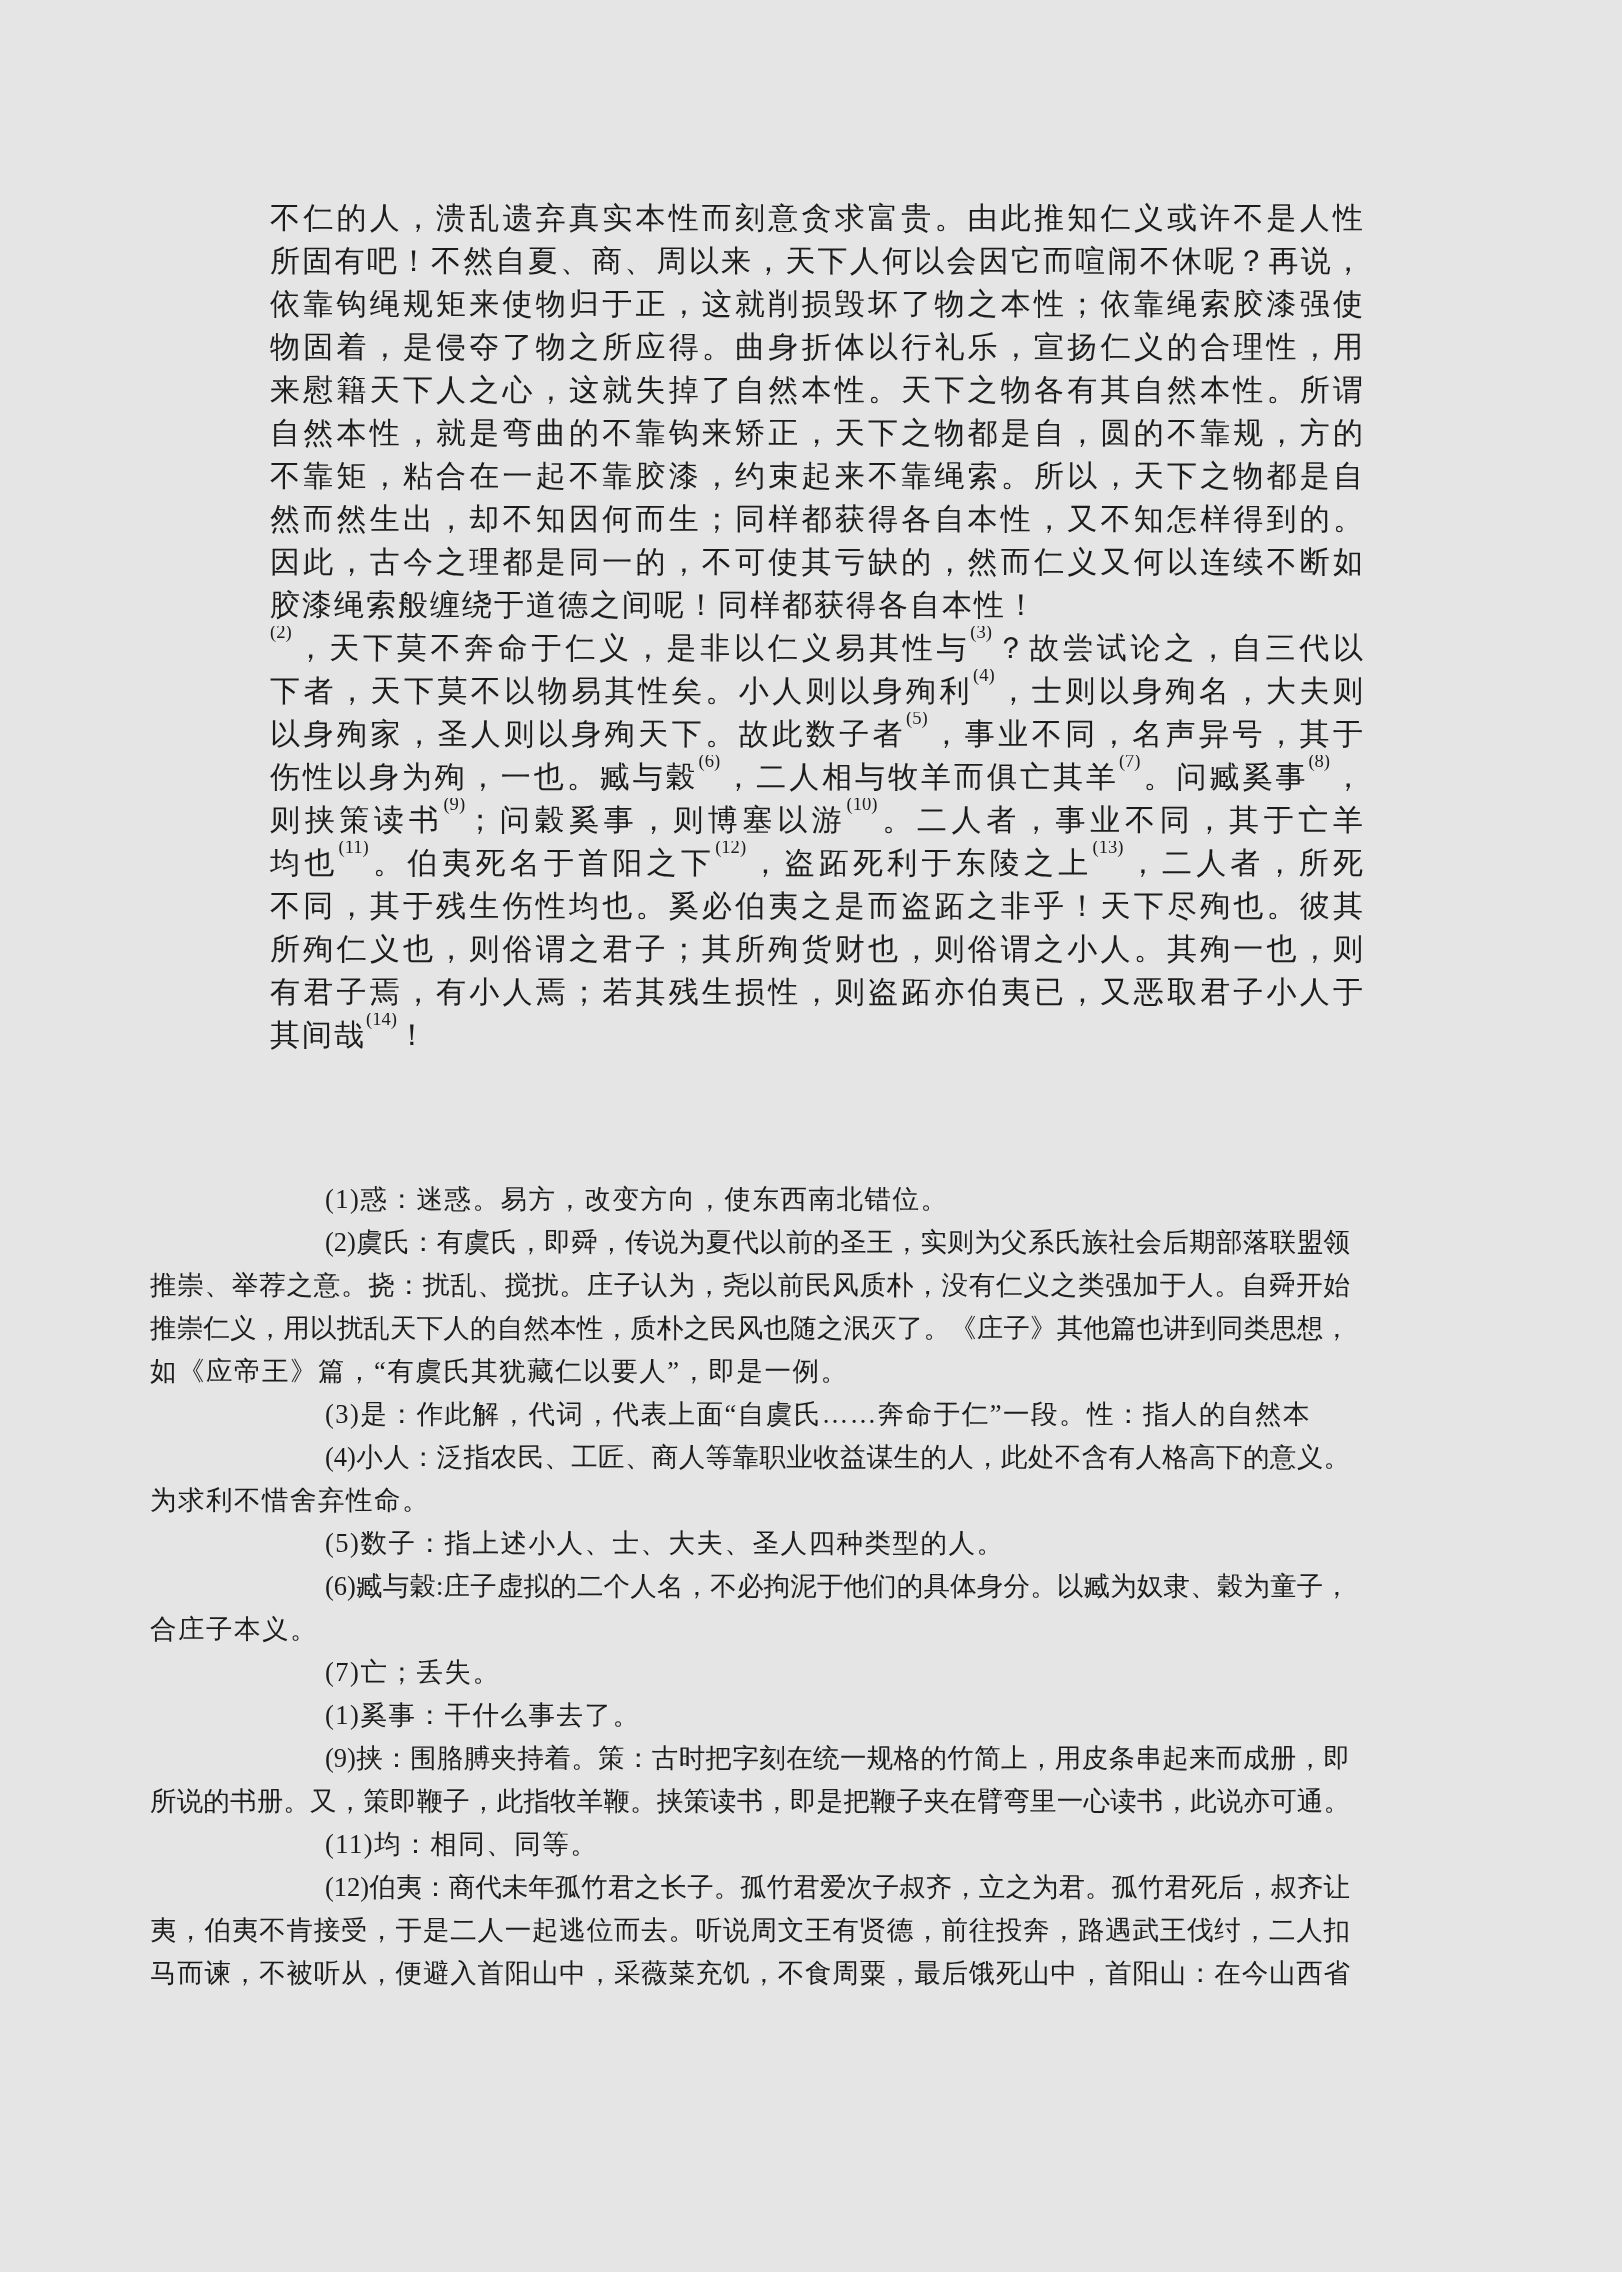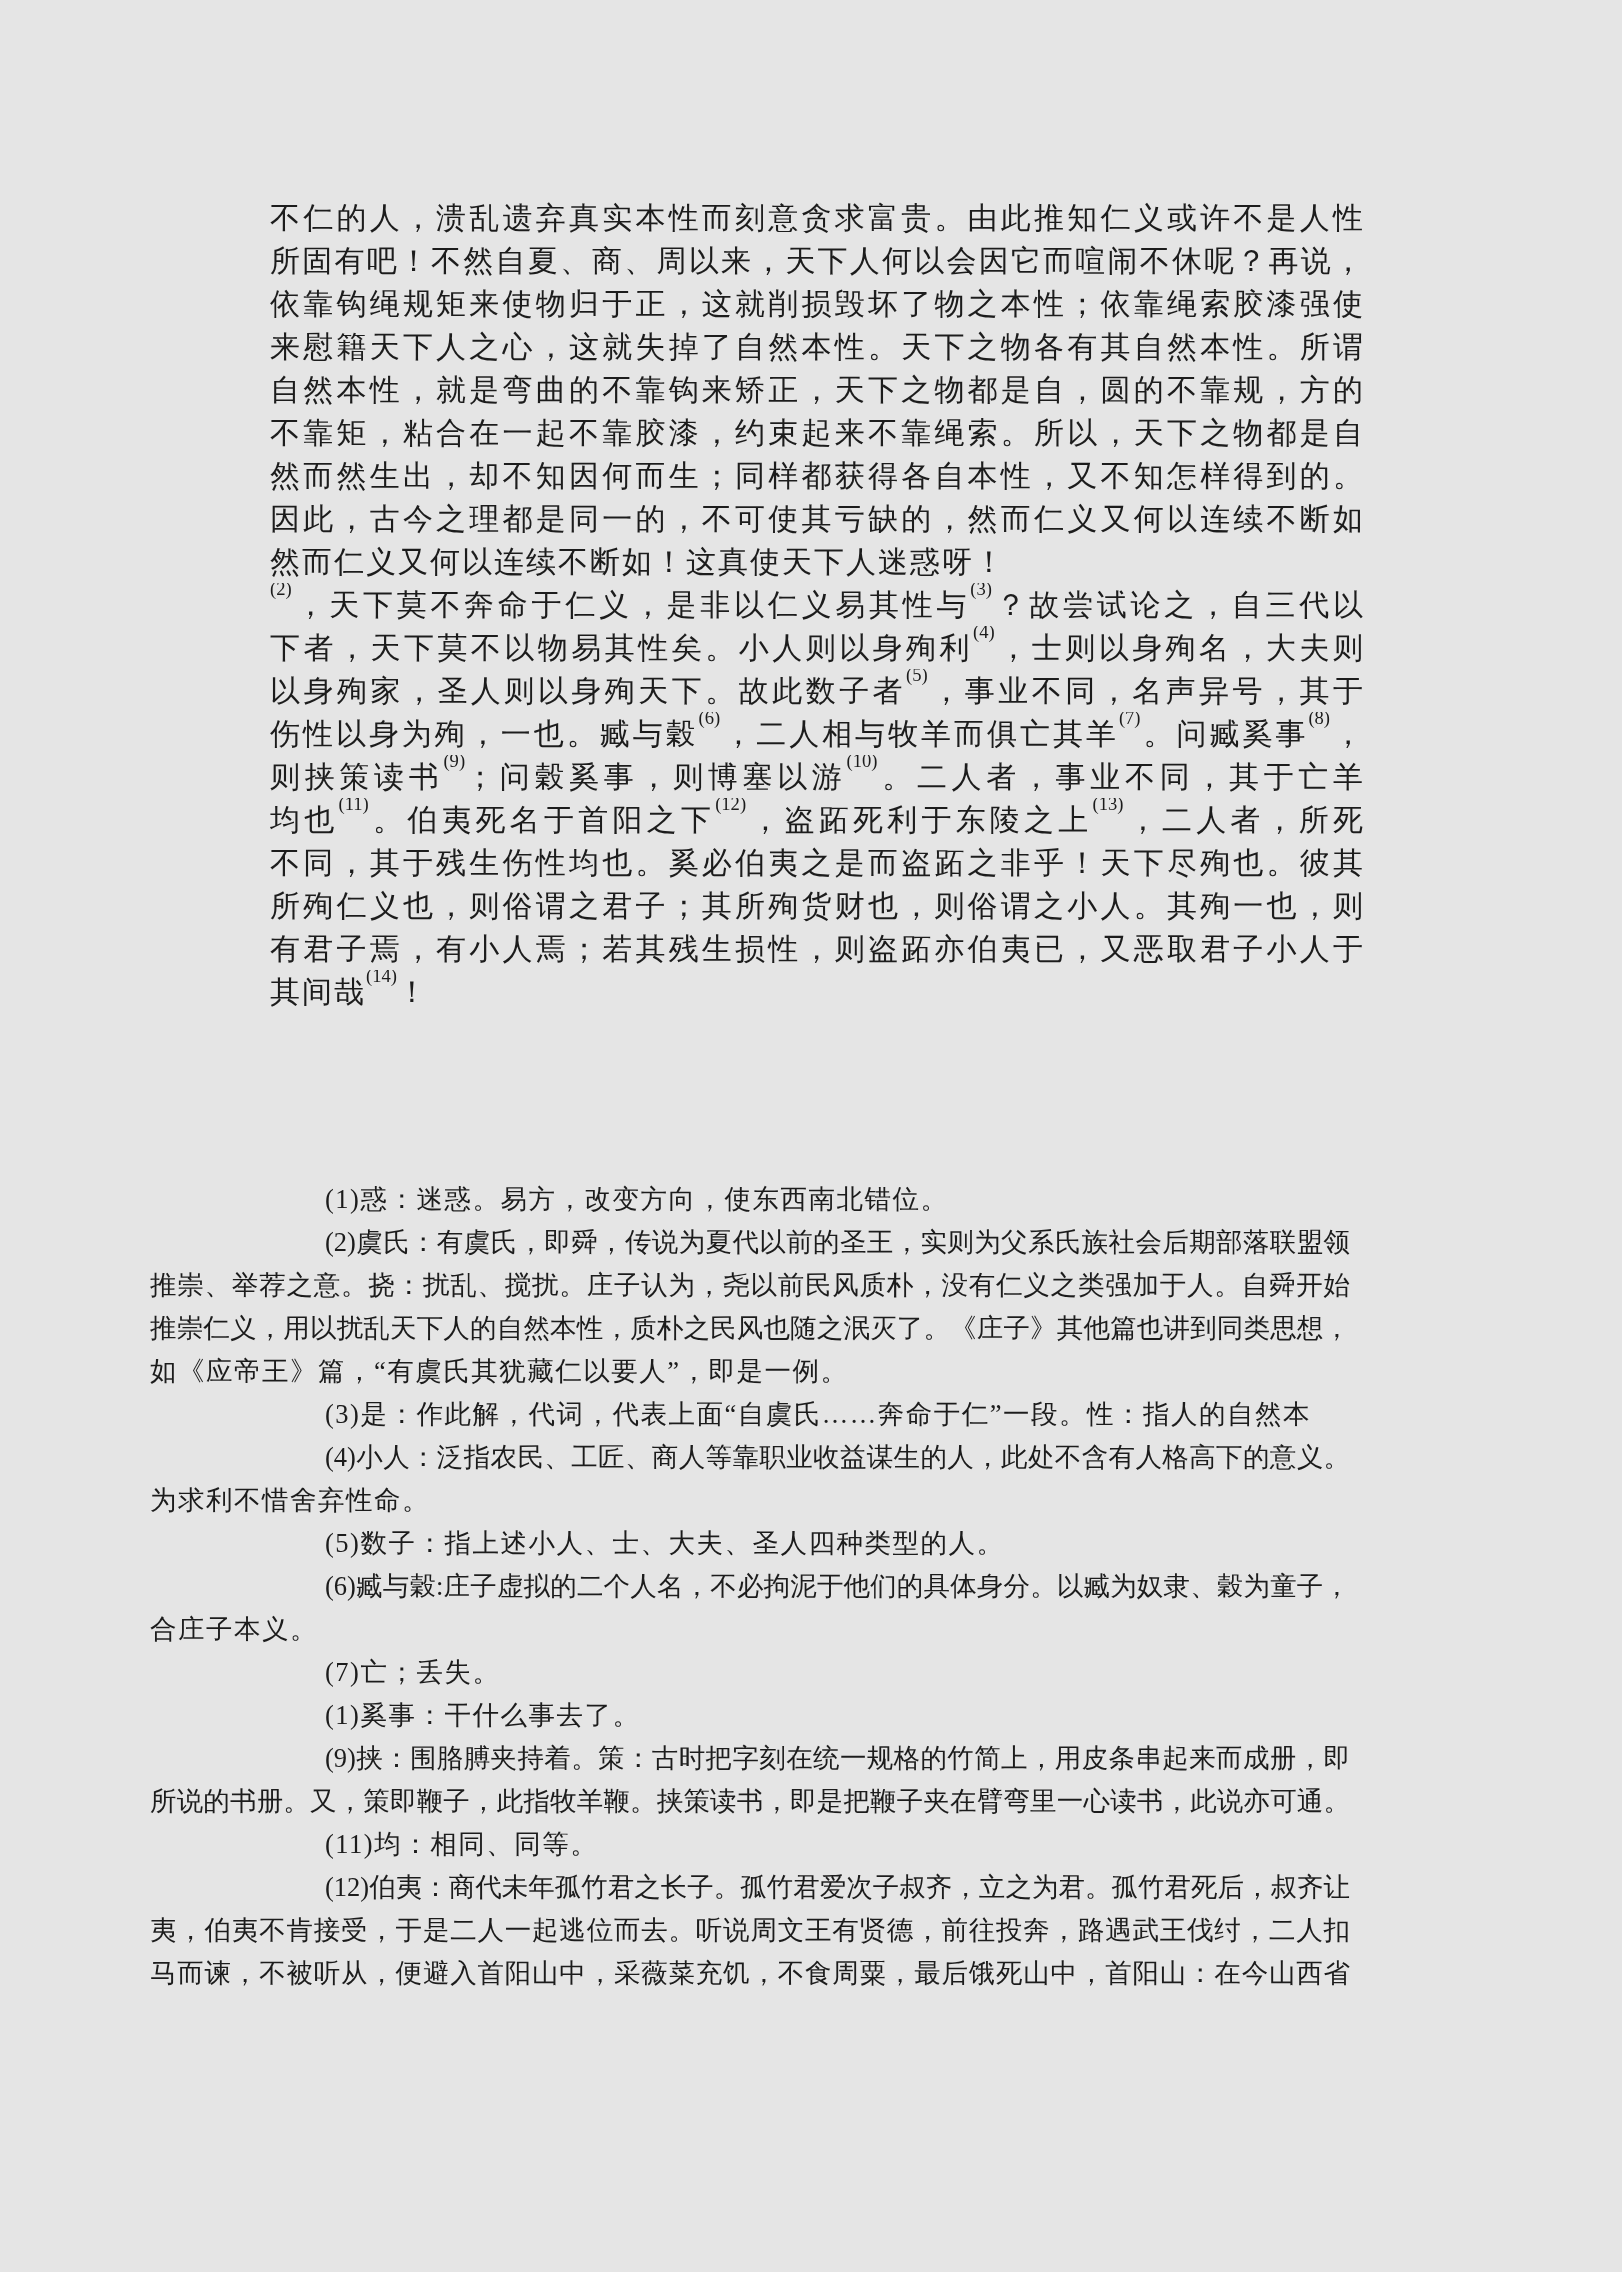--- a/index.html
+++ b/index.html
@@ -59,26 +59,27 @@
 </style>
 </head>
 <body>
 
 <div class="page">
   <section class="translation" id="translation">
       <div>
         <div class="tline just">不仁的人，溃乱遗弃真实本性而刻意贪求富贵。由此推知仁义或许不是人性</div>
         <div class="tline just">所固有吧！不然自夏、商、周以来，天下人何以会因它而喧闹不休呢？再说，</div>
         <div class="tline just">依靠钩绳规矩来使物归于正，这就削损毁坏了物之本性；依靠绳索胶漆强使</div>
+        <div class="tline just">物固着，是侵夺了物之所应得。曲身折体以行礼乐，宣扬仁义的合理性，用</div>
         <div class="tline just">来慰籍天下人之心，这就失掉了自然本性。天下之物各有其自然本性。所谓</div>
         <div class="tline just">自然本性，就是弯曲的不靠钩来矫正，天下之物都是自，圆的不靠规，方的</div>
         <div class="tline just">不靠矩，粘合在一起不靠胶漆，约束起来不靠绳索。所以，天下之物都是自</div>
         <div class="tline just">然而然生出，却不知因何而生；同样都获得各自本性，又不知怎样得到的。</div>
         <div class="tline just">因此，古今之理都是同一的，不可使其亏缺的，然而仁义又何以连续不断如</div>
-        <div class="tline end">然而仁义又何以连续不断如！这真使天下人迷惑呀！</div>
+        <div class="tline end">胶漆绳索般缠绕于道德之间呢！同样都获得各自本性！</div>
       </div>
       <div>
         <div class="tline just"><sup class="note-ref">(2)</sup>，天下莫不奔命于仁义，是非以仁义易其性与<sup class="note-ref">(3)</sup>？故尝试论之，自三代以</div>
         <div class="tline just">下者，天下莫不以物易其性矣。小人则以身殉利<sup class="note-ref">(4)</sup>，士则以身殉名，大夫则</div>
         <div class="tline just">以身殉家，圣人则以身殉天下。故此数子者<sup class="note-ref">(5)</sup>，事业不同，名声异号，其于</div>
         <div class="tline just">伤性以身为殉，一也。臧与穀<sup class="note-ref">(6)</sup>，二人相与牧羊而俱亡其羊<sup class="note-ref">(7)</sup>。问臧奚事<sup class="note-ref">(8)</sup>，</div>
         <div class="tline just">则挟策读书<sup class="note-ref">(9)</sup>；问穀奚事，则博塞以游<sup class="note-ref">(10)</sup>。二人者，事业不同，其于亡羊</div>
         <div class="tline just">均也<sup class="note-ref">(11)</sup>。伯夷死名于首阳之下<sup class="note-ref">(12)</sup>，盗跖死利于东陵之上<sup class="note-ref">(13)</sup>，二人者，所死</div>
         <div class="tline just">不同，其于残生伤性均也。奚必伯夷之是而盗跖之非乎！天下尽殉也。彼其</div>
         <div class="tline just">所殉仁义也，则俗谓之君子；其所殉货财也，则俗谓之小人。其殉一也，则</div>

